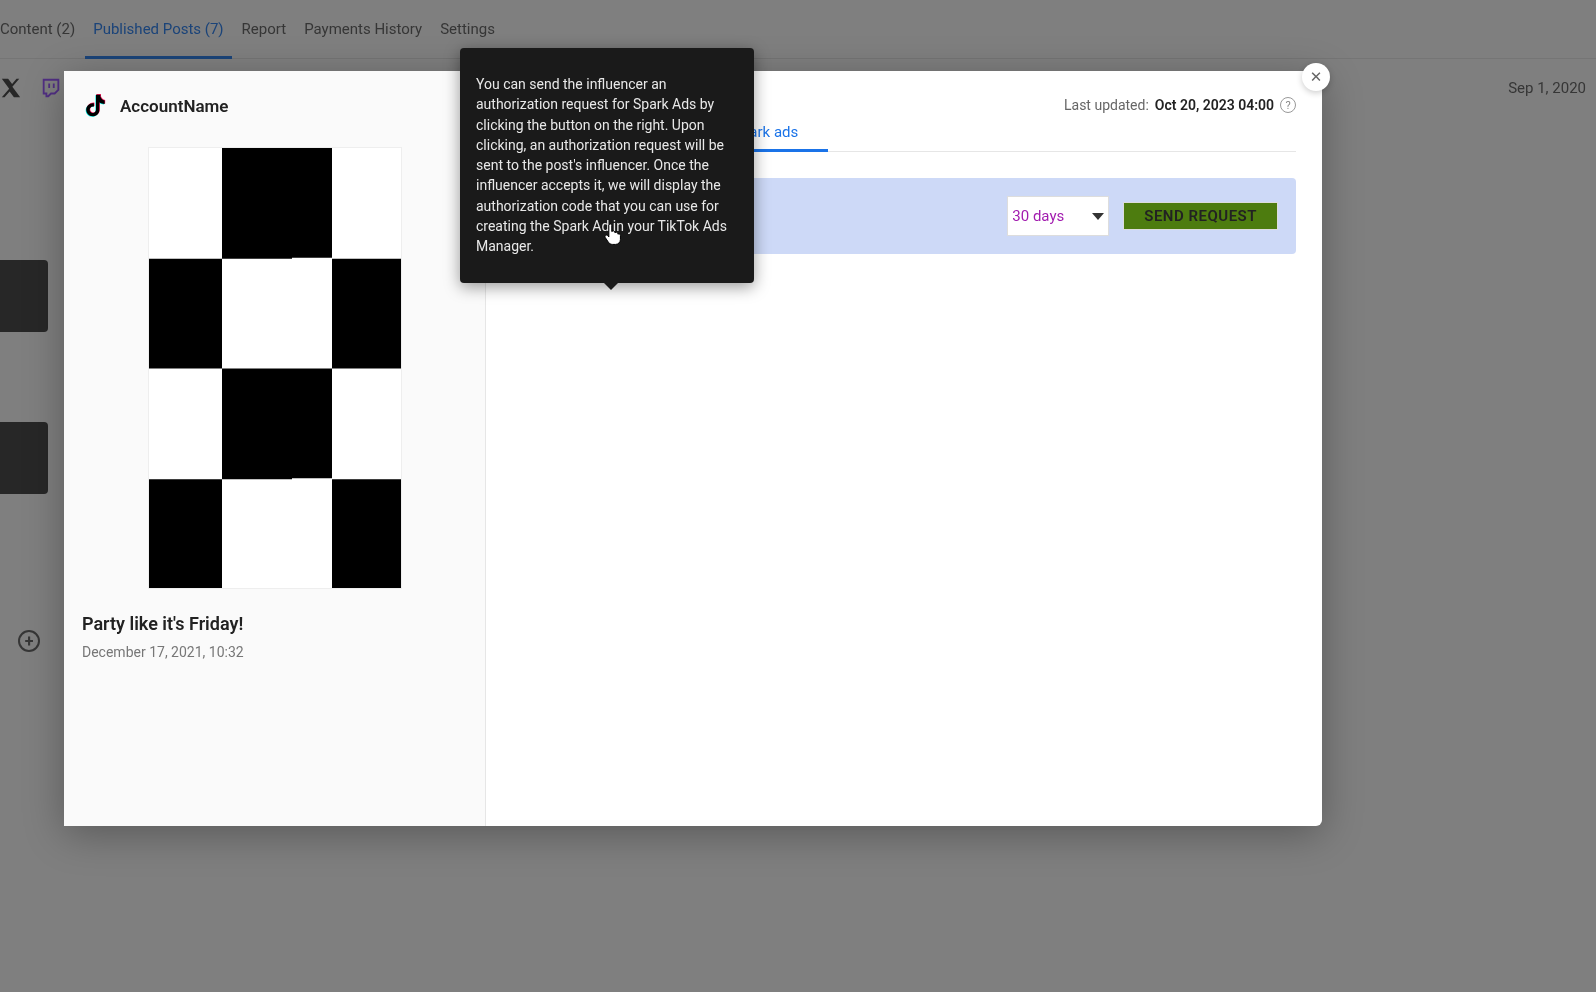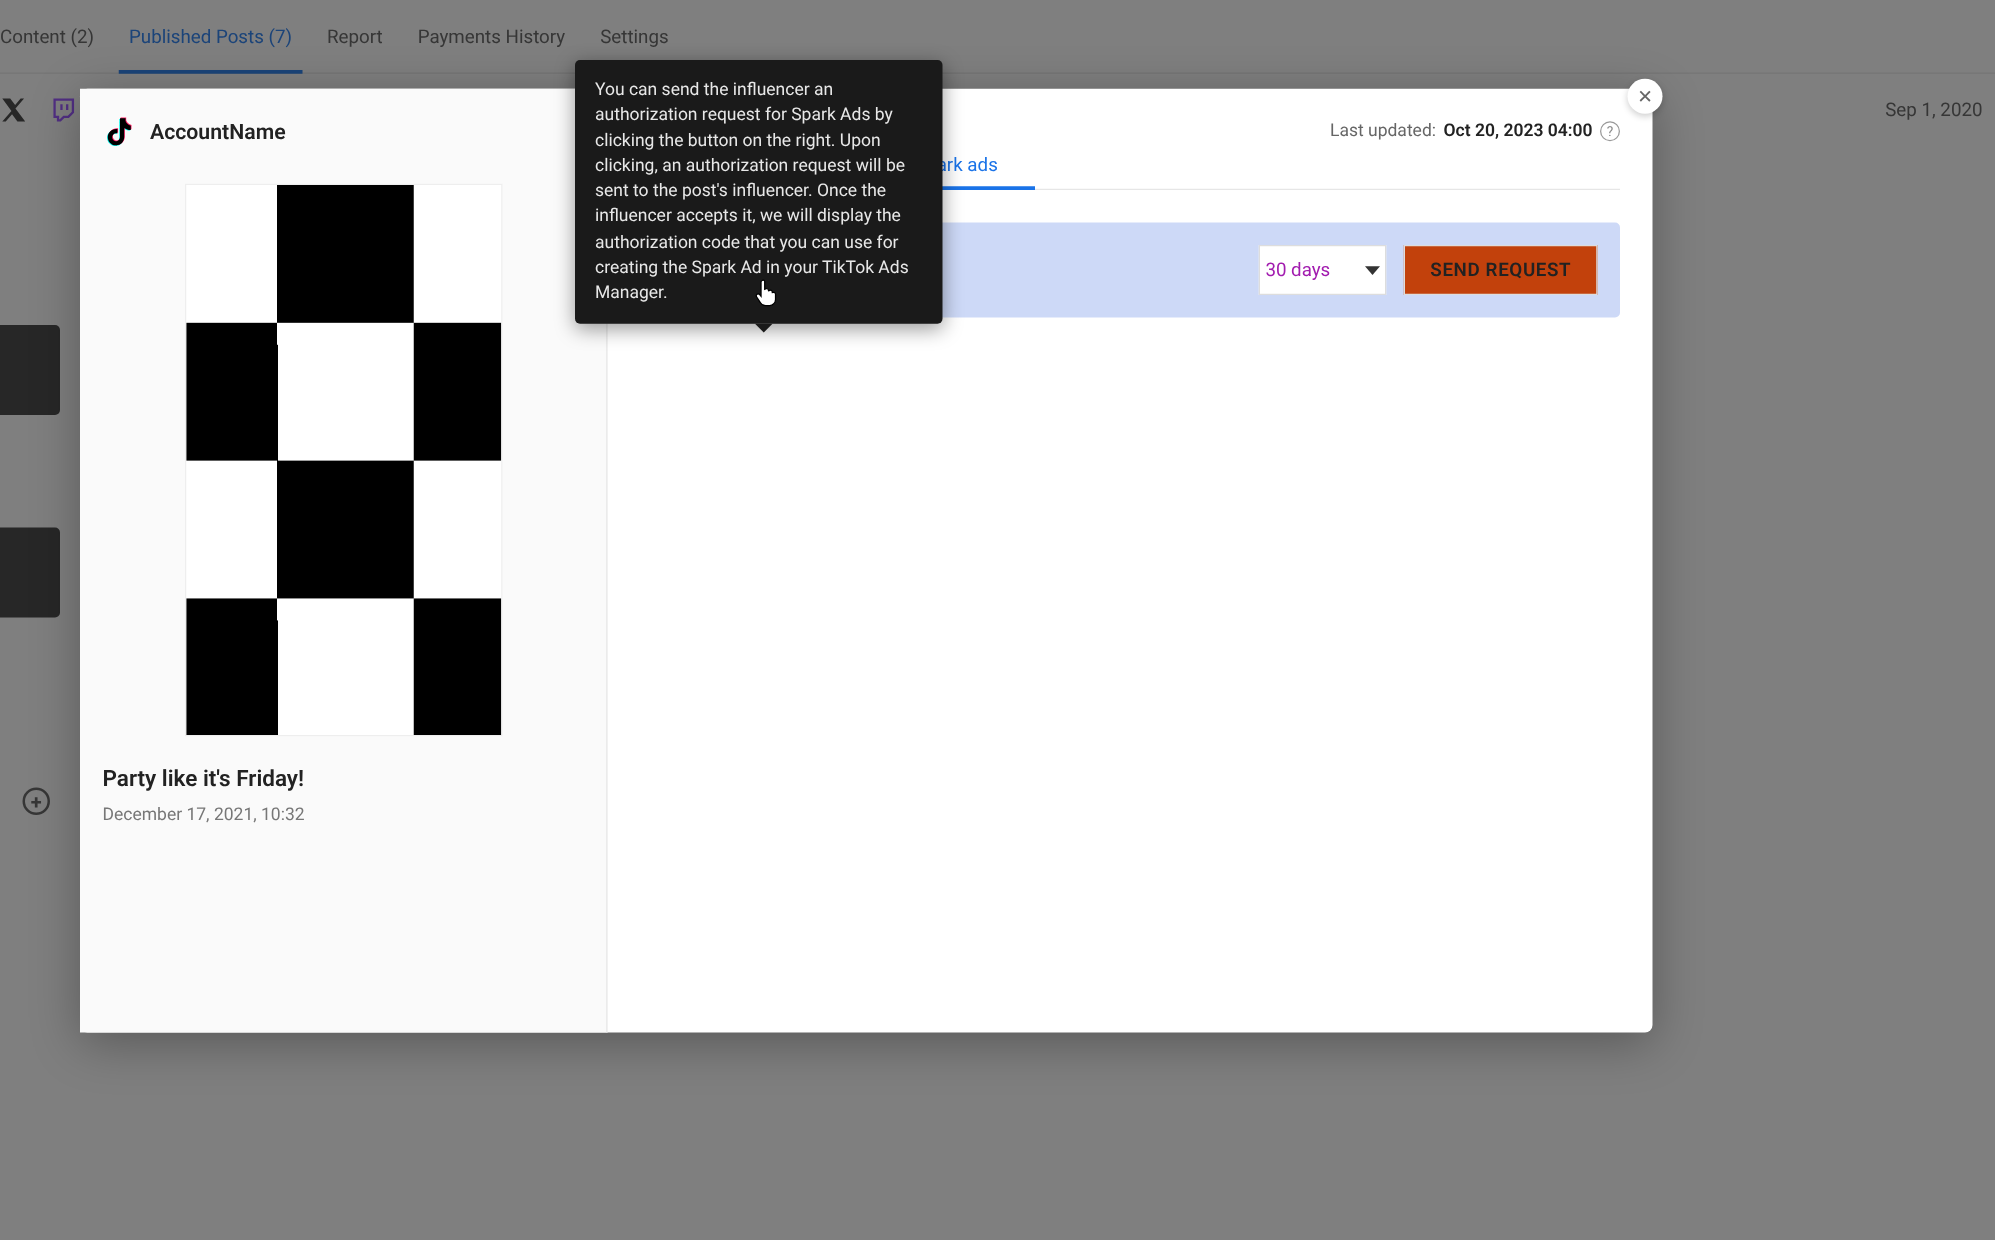--- a/index.html
+++ b/index.html
@@ -1,20 +1,20 @@
 <!DOCTYPE html>
 <html><head>
 <meta charset="utf-8">
 <style>
   * { box-sizing: border-box; margin: 0; padding: 0; font-family: -apple-system, BlinkMacSystemFont, "Segoe UI", Roboto, Helvetica, Arial, sans-serif; }
   body { width: 1596px; height: 992px; background: #f5f5f5; position: relative; overflow: hidden; }
 
   
   .bg-page { position: absolute; inset: 0; filter: brightness(1); }
-  .bg-tabs { display: flex; gap: 28px; padding: 12px 0 12px 0; border-bottom: 1px solid #e0e0e0; font-size: 15px; color: #555; align-items: center; }
+  .bg-tabs { display: flex; gap: 18px; padding: 12px 0 12px 0; border-bottom: 1px solid #e0e0e0; font-size: 15px; color: #555; align-items: center; }
   .bg-tab { padding: 8px 0; cursor: pointer; position: relative; }
   .bg-tab.active { color: #1a73e8; }
   .bg-tab.active::after { content:""; position:absolute; left:-8px; right:-8px; bottom:-13px; height:3px; background:#1a73e8; }
   .bg-row2 { display:flex; align-items:center; padding: 18px 0 0 0; gap: 10px; color:#555; font-size:15px;}
   .bg-icons { display:flex; gap:18px; align-items:center; }
   .bg-date { margin-left:auto; padding-right: 10px; }
   .bg-side { position:absolute; left:0; top:260px; display:flex; flex-direction:column; gap:30px;}
   .bg-side-box { width:48px; height:72px; background:#333; border-radius:0 4px 4px 0;}
   .bg-add { position:absolute; left:18px; top:630px; width:22px; height:22px; border:2px solid #555; border-radius:50%; display:flex; align-items:center; justify-content:center; color:#555; font-size:16px; font-weight:bold;}
 
@@ -54,24 +54,24 @@
   .sub-tab.active { color:#1a73e8;}
   .sub-tab.active::after { content:""; position:absolute; left:0; right:-30px; bottom:-1px; height:3px; background:#1a73e8;}
   .sub-tabs-container{ border-bottom:1px solid #e6e6e6; margin-top: -6px;}
 
   .spark-card { margin-top: 26px; background:#cdd9f7; border-radius:4px; padding: 18px 18px; display:flex; align-items:center; gap:14px;}
   .spark-title { font-size:16px; font-weight:600; color:#222;}
   .help-icon { width:16px; height:16px; border:1.5px solid #555; border-radius:50%; display:inline-flex; align-items:center; justify-content:center; font-size:11px; color:#444; cursor:pointer; position:relative;}
   .spark-spacer{ flex:1;}
   .dropdown { background:#fff; border:1px solid #ddd; height:40px; padding:0 4px; display:flex; align-items:center; gap:28px; font-size:15px; color:#a21caf; cursor:pointer;}
   .dropdown .caret { width:0; height:0; border-left:6px solid transparent; border-right:6px solid transparent; border-top:7px solid #333;}
-  .send-btn { background:#c2410c; border:1px solid #ddd; height:40px; padding:0 20px; font-size:15px; font-weight:600; letter-spacing:0.5px; color:#222; cursor:pointer;}
+  .send-btn { background:#4d7c0f; border:1px solid #ddd; height:28px; padding:0 20px; font-size:15px; font-weight:600; letter-spacing:0.5px; color:#222; cursor:pointer;}
 
   
-  .tooltip { position:absolute; left:460px; top:48px; width:294px; background:#1a1a1a; color:#e8e8e8; font-size:14px; line-height:1.45; padding:14px 16px; border-radius:4px; z-index:50; box-shadow:0 4px 16px rgba(0,0,0,0.4);}
+  .tooltip { position:absolute; left:460px; top:48px; width:294px; background:#1a1a1a; color:#e8e8e8; font-size:14px; line-height:1.45; padding:26px 16px; border-radius:4px; z-index:50; box-shadow:0 4px 16px rgba(0,0,0,0.4);}
   .tooltip::after{ content:""; position:absolute; left:144px; bottom:-7px; width:0; height:0; border-left:7px solid transparent; border-right:7px solid transparent; border-top:7px solid #1a1a1a;}
 
   
   .cursor { position:absolute; left:603px; top:222px; width:20px; height:24px; z-index:60; pointer-events:none;}
 </style>
 </head>
 <body>
 
 <div class="bg-page">
   <div class="bg-tabs">

